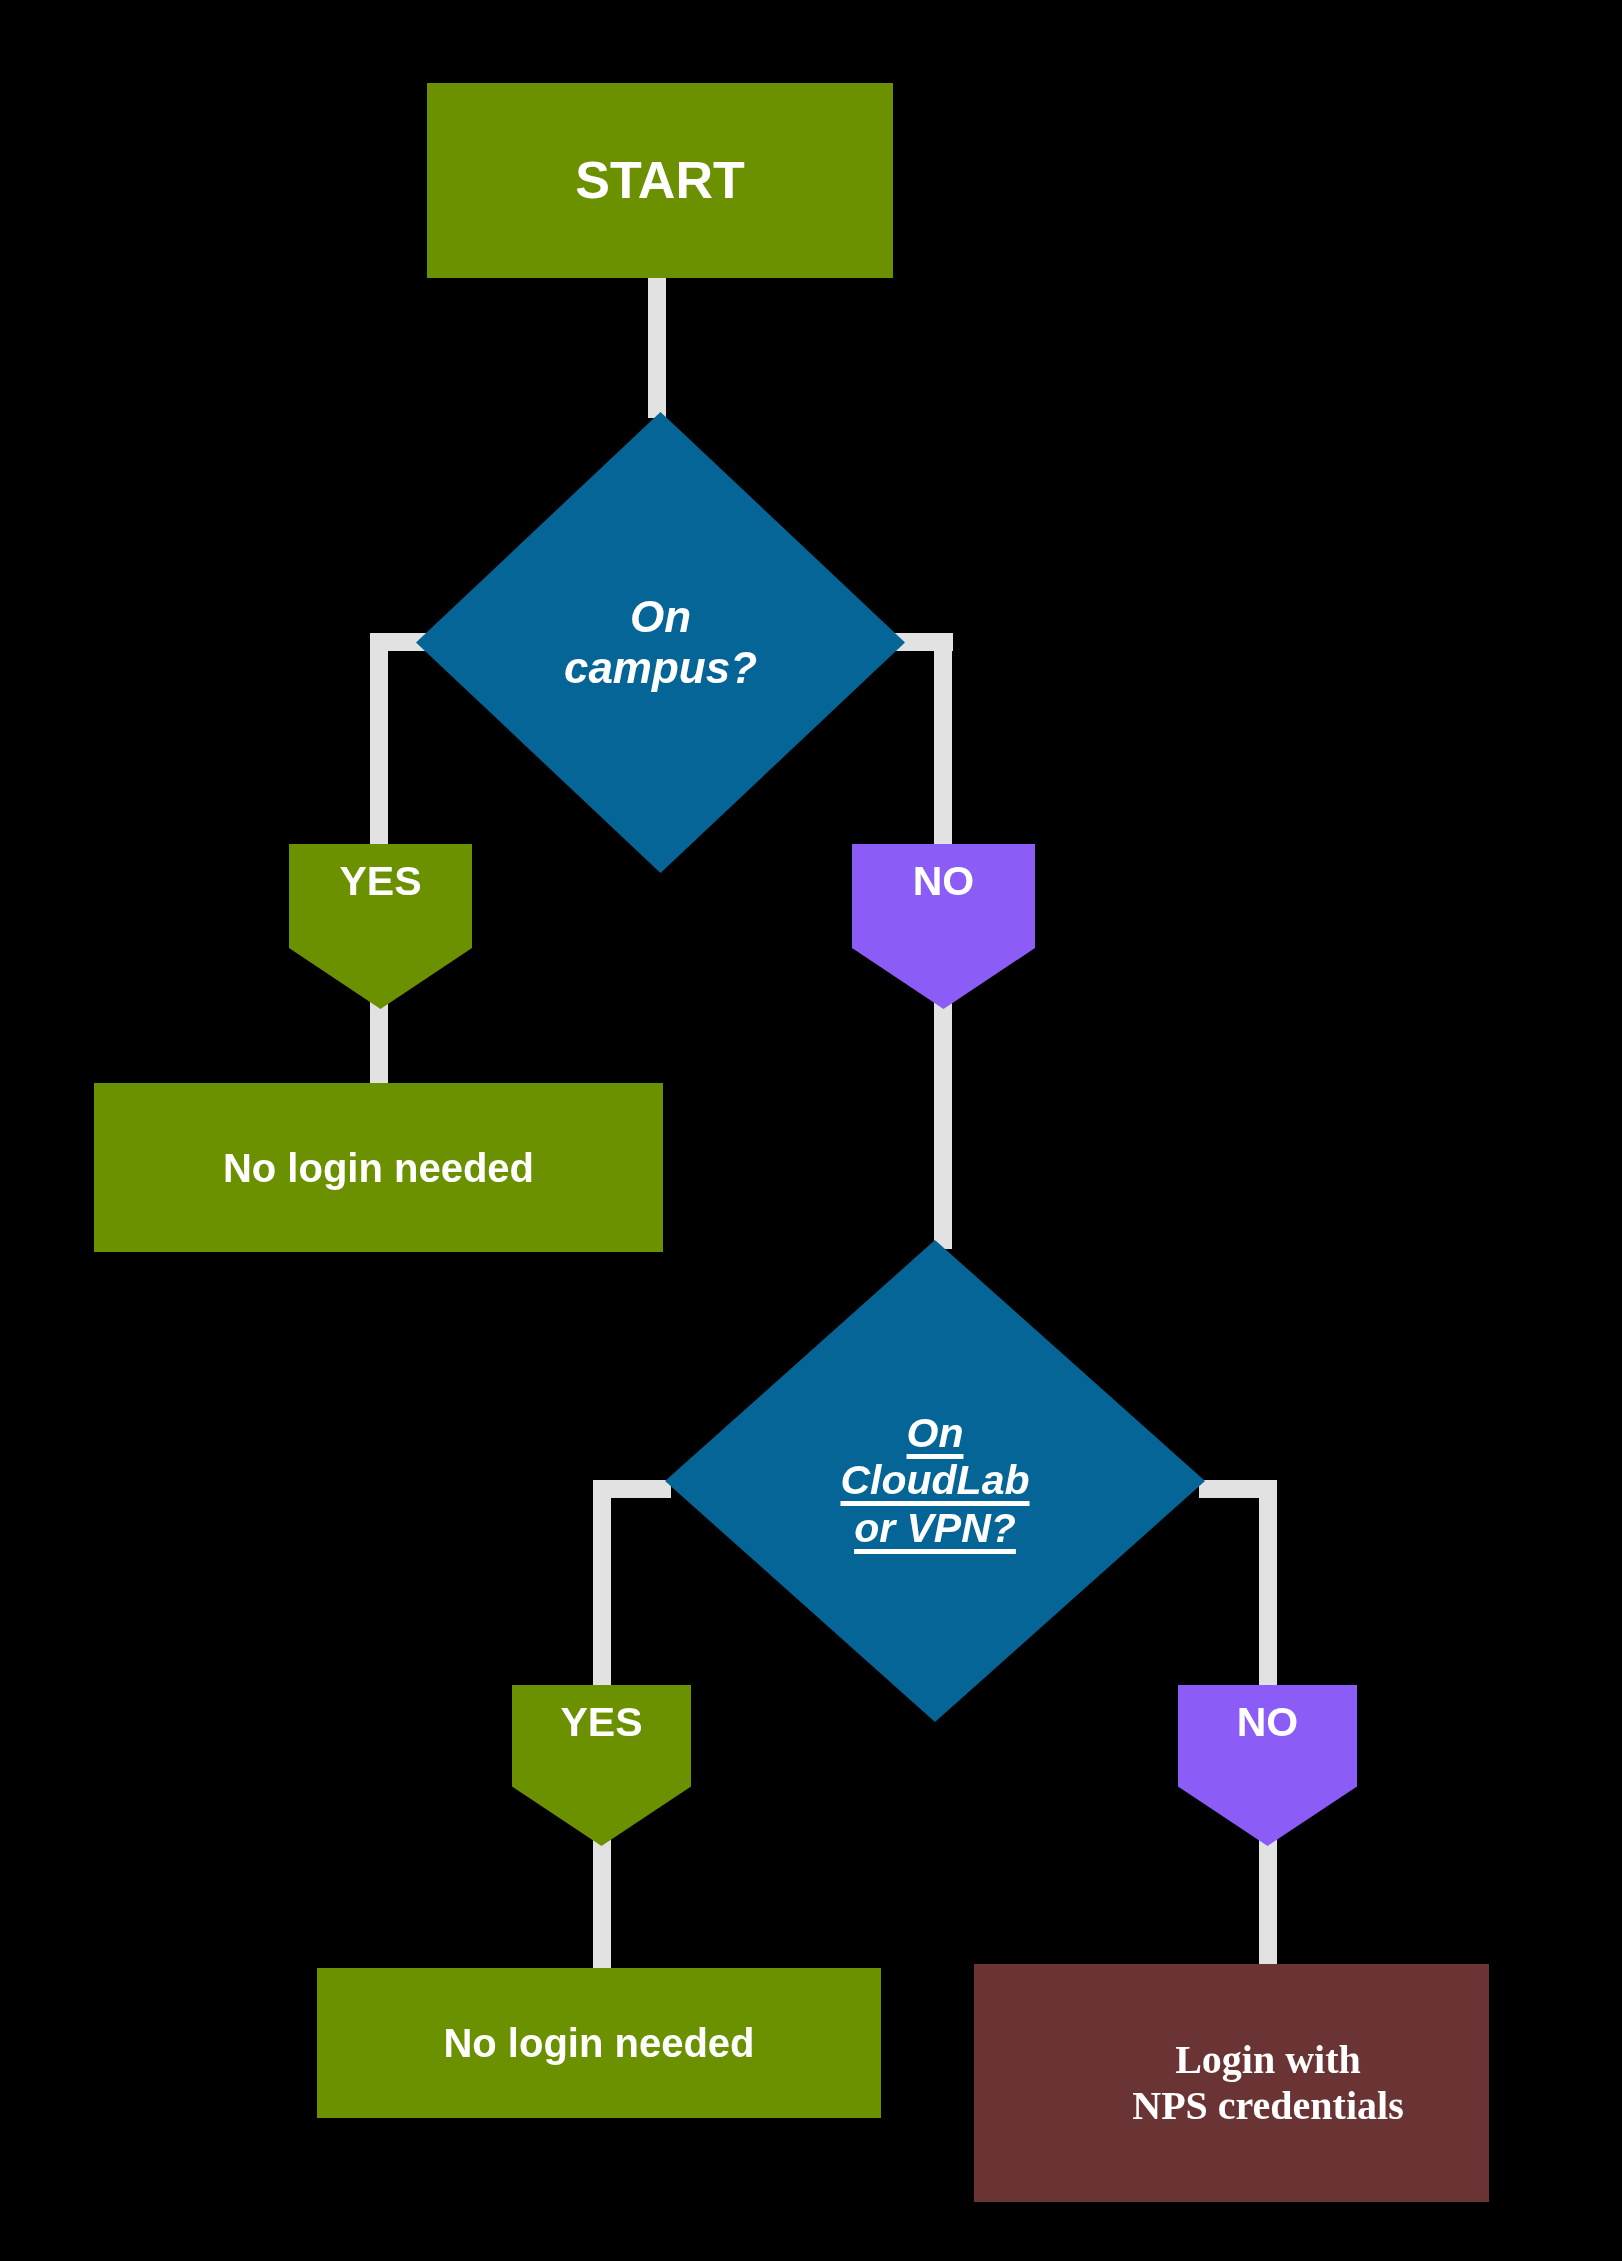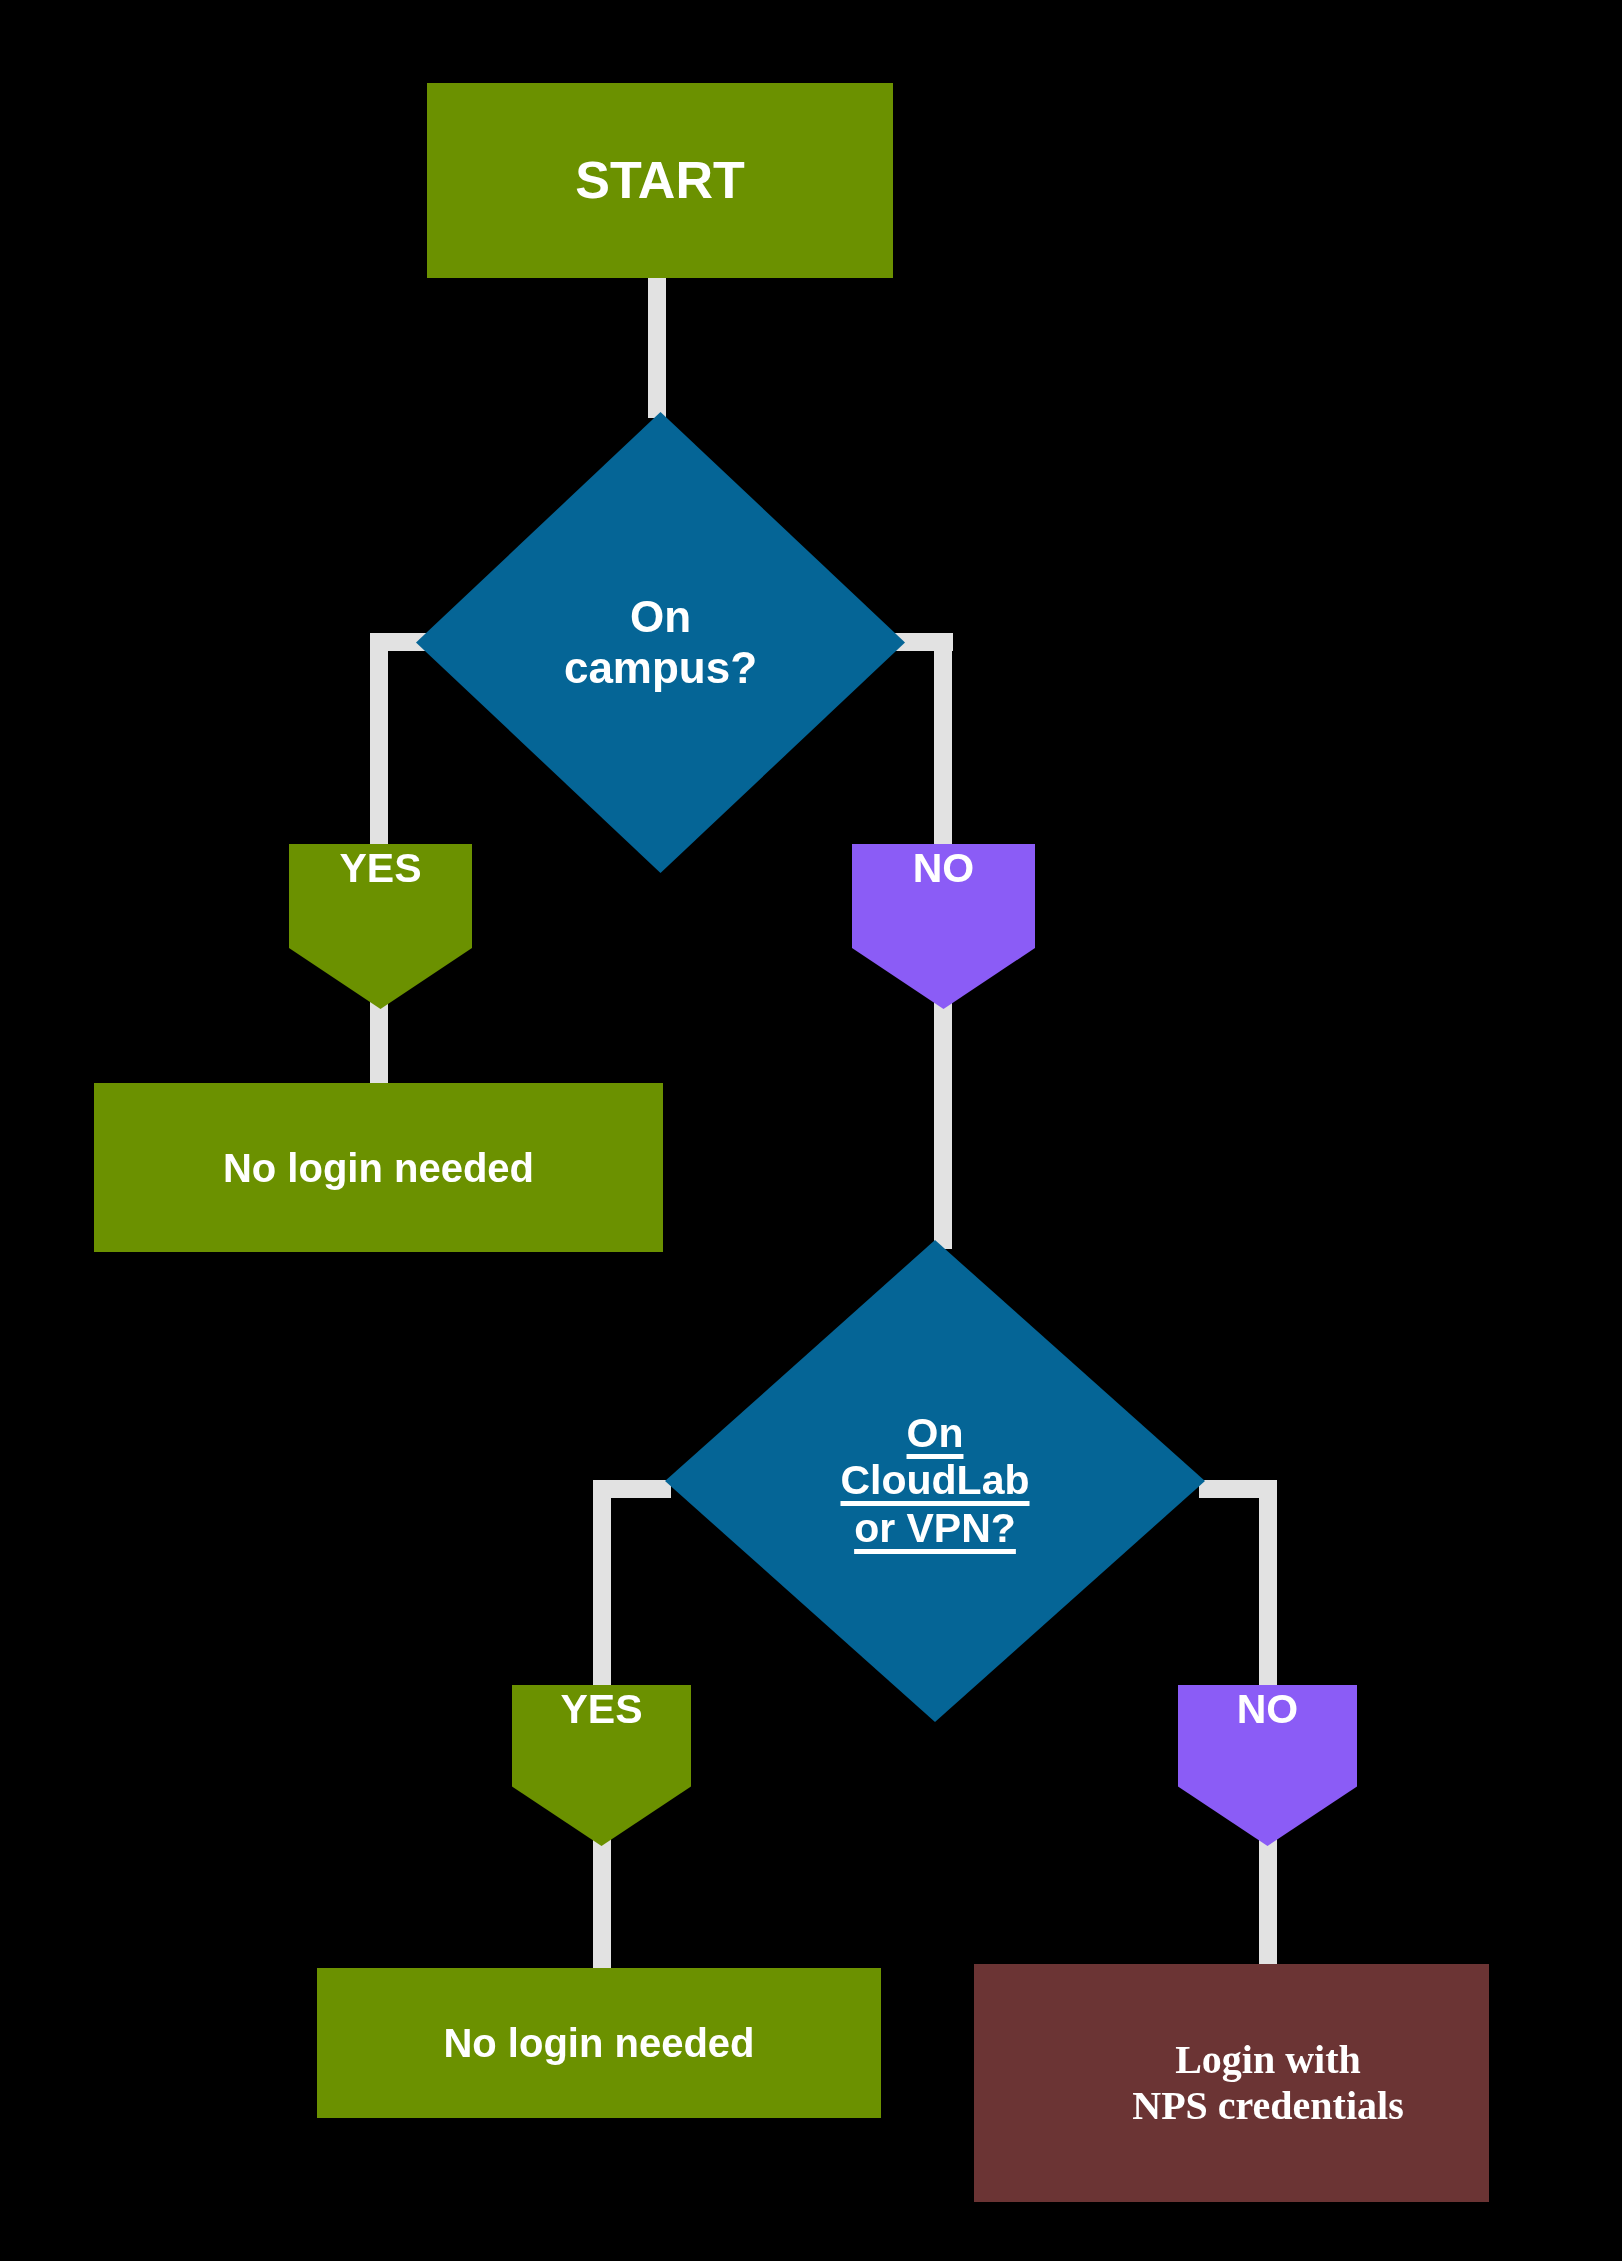--- a/index.html
+++ b/index.html
@@ -35,33 +35,34 @@
   
   .diamond {
     background: #056596;
     clip-path: polygon(50% 0%, 100% 50%, 50% 100%, 0% 50%);
   }
   .diamond .dtext {
     position: relative;
     z-index: 2;
     width: 62%;
     line-height: 1.15;
+    font-style: italic;
   }
   .diamond .dtext u,
   .diamond .dtext .ul {
     text-decoration: underline;
     text-decoration-thickness: 5px;
     text-underline-offset: 7px;
   }
 
   
   .badge {
     clip-path: polygon(0% 0%, 100% 0%, 100% 63%, 50% 100%, 0% 63%);
     align-items: flex-start;
-    padding-top: 1px;
+    padding-top: 14px;
   }
   .badge-yes { background: #6b9100; }
   .badge-no  { background: #8b5cf6; }
 
   
   .conn {
     position: absolute;
     background: #e2e2e2;
   }
 </style>

